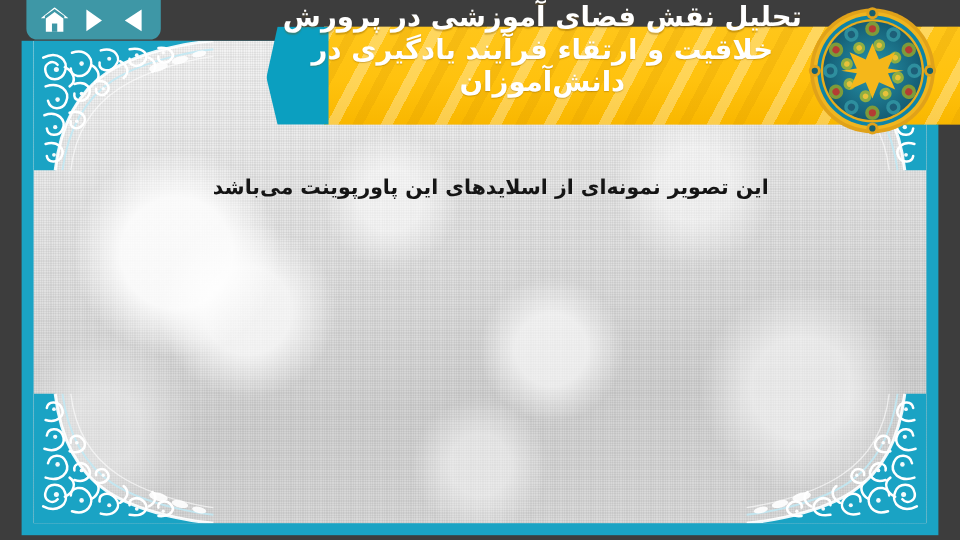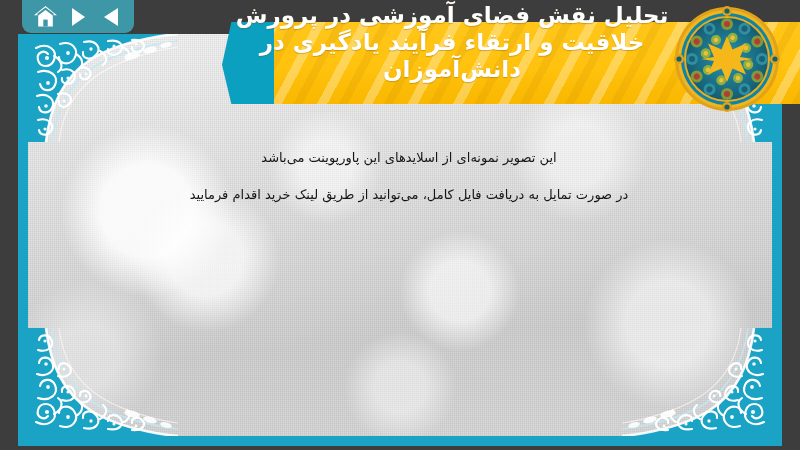--- a/index.html
+++ b/index.html
@@ -155,23 +155,23 @@
     position: absolute;
     left: 40px;
     top: 105px;
     right: 22px;
     text-align: center;
     direction: rtl;
     color: #1c1c1c;
     z-index: 20;
   }
   .bodyline {
-    font-size: 13px;
+    font-size: 17px;
     line-height: 37px;
-    font-weight: 400;
+    font-weight: 700;
     color: #151515;
     white-space: nowrap;
   }
 </style>
 </head>
 <body>
 
 <div id="stage">
 
   <div id="navbar">
@@ -374,21 +374,20 @@
           <g fill="#ffffff" opacity=".9">
             <ellipse cx="104" cy="22" rx="8" ry="3.4" transform="rotate(-14 104 22)"></ellipse>
             <ellipse cx="122" cy="16" rx="7" ry="3" transform="rotate(-14 122 16)"></ellipse>
             <ellipse cx="138" cy="11" rx="6" ry="2.6" transform="rotate(-14 138 11)"></ellipse>
           </g>
         </svg>
       </div>
 
       <div id="body-text">
         <div class="bodyline">این تصویر نمونه‌ای از اسلایدهای این پاورپوینت می‌باشد</div>
-        <div class="bodyline">در صورت تمایل به دریافت فایل کامل، می‌توانید از طریق لینک خرید اقدام فرمایید</div>
       </div>
 
     </div>
   </div>
 
   <div id="banner">
     <div id="banner-bg"></div>
     <div id="banner-tip"></div>
     <div id="banner-title">تحلیل نقش فضای آموزشی در پرورش
 خلاقیت و ارتقاء فرآیند یادگیری در

